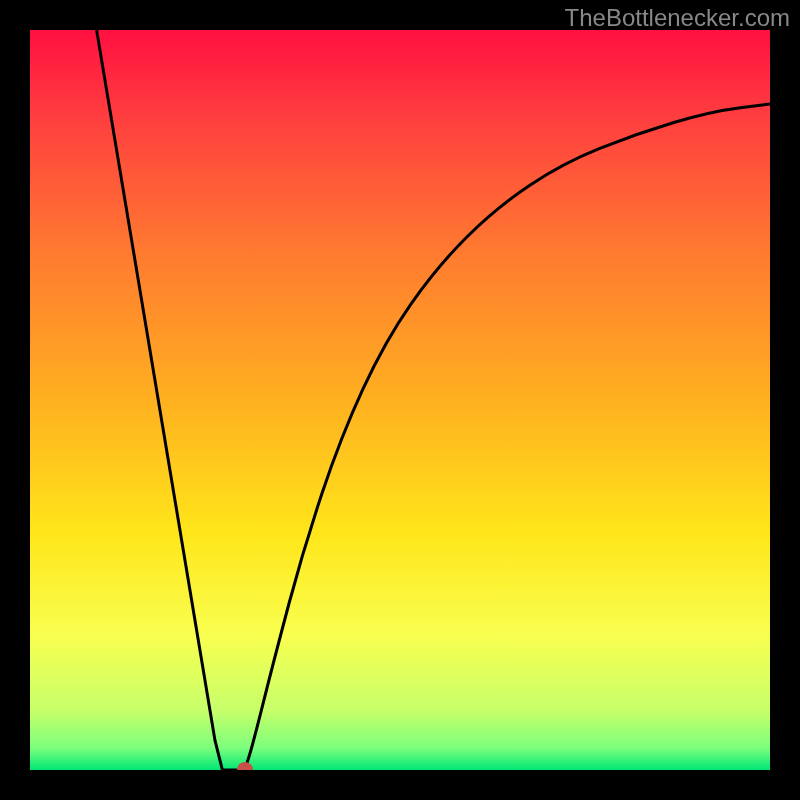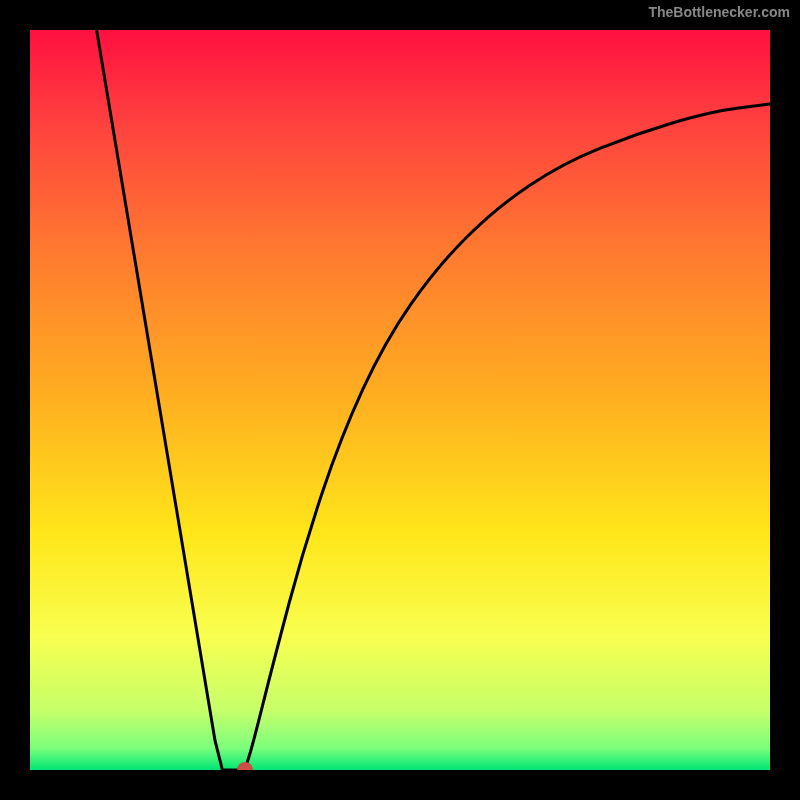--- a/index.html
+++ b/index.html
@@ -1,18 +1,18 @@
 <!DOCTYPE html>
 <html><head>
 <meta charset="utf-8">
 <style>
   * { margin: 0; padding: 0; box-sizing: border-box; }
   body { width: 800px; height: 800px; overflow: hidden; font-family: Arial, sans-serif; }
   .container { width: 800px; height: 800px; position: relative; background: #000; }
-  .watermark { position: absolute; top: 4px; right: 10px; color: #888; font-size: 14px; font-weight: bold; z-index: 10; text-align: right; }
+  .watermark { position: absolute; top: 4px; right: 10px; color: #888; font-size: 24px; font-weight: normal; z-index: 10; text-align: right; }
   .plot-area { position: absolute; left: 30px; top: 30px; width: 740px; height: 740px; overflow: hidden; }
   .gradient-bg { position: absolute; inset: 0; }
   svg.curve { position: absolute; inset: 0; }
   .min-dot { position: absolute; width: 16px; height: 16px; border-radius: 50%; background: rgba(200,80,70,0.85); transform: translate(-50%,-50%); }
 </style>
 </head>
 <body>
 
 <div class="container">
   <div class="watermark">TheBottlenecker.com</div>

